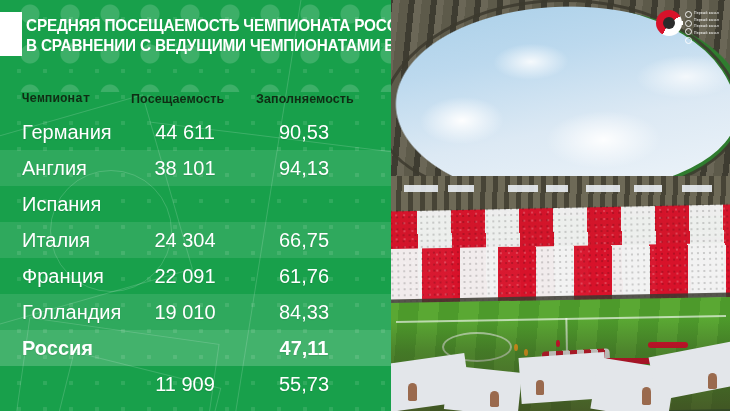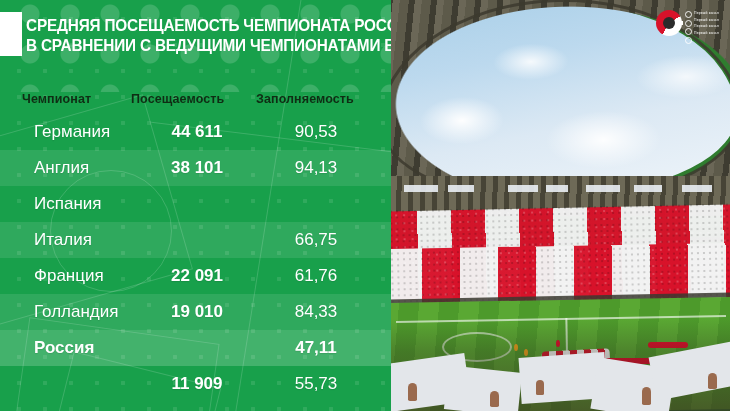--- a/index.html
+++ b/index.html
@@ -139,35 +139,34 @@
   .title-line.l1{top:11px;}
   .title-line.l2{top:31px;}
 
   
   .table{position:absolute;left:0;top:88px;width:391px;}
   .thead{height:26px;position:relative;}
   .th{
     position:absolute;top:4px;color:#0f2d14;font-size:12.5px;font-weight:bold;
     letter-spacing:.1px;
   }
-  .th.c1{left:22px;}
+  .th.c1{left:22px;font-family:Liberation Mono, monospace;}
   .th.c2{left:131px;}
   .th.c3{left:256px;}
 
   .row{position:relative;height:36px;}
   .row.odd{background:rgba(255,255,255,.00);}
   .row.even{background:rgba(255,255,255,.10);}
   .row.hl{background:rgba(255,255,255,.19);}
   .cell{
-    position:absolute;top:7px;color:#ffffff;font-size:17px;line-height:22px;
+    position:absolute;top:7px;color:#ffffff;font-size:20px;line-height:22px;
     text-shadow:0 1px 1px rgba(0,0,0,.10);
-    margin-left:12px;
   }
   .cell.c1{left:22px;text-align:left;}
-  .cell.c2{left:131px;width:108px;text-align:center;font-weight:bold;}
+  .cell.c2{left:131px;width:108px;text-align:center;}
   .cell.c3{left:254px;width:100px;text-align:center;}
   .row.hl .cell{font-weight:bold;}
 
   
   .tv-logo{position:absolute;left:656px;top:8px;width:66px;height:30px;}
   .tv-mark{
     position:absolute;left:0;top:2px;width:26px;height:26px;border-radius:50%;
     background:conic-gradient(from 210deg,#d8122a 0 58%, #ffffff 58% 100%);
   }
   .tv-mark:after{
@@ -287,20 +286,21 @@
       <div class="row even">
         <div class="cell c1">Англия</div>
         <div class="cell c2">38 101</div>
         <div class="cell c3">94,13</div>
       </div>
       <div class="row odd">
         <div class="cell c1">Испания</div>
       </div>
       <div class="row even">
         <div class="cell c1">Италия</div>
+        <div class="cell c2">24 304</div>
         <div class="cell c3">66,75</div>
       </div>
       <div class="row odd">
         <div class="cell c1">Франция</div>
         <div class="cell c2">22 091</div>
         <div class="cell c3">61,76</div>
       </div>
       <div class="row even">
         <div class="cell c1">Голландия</div>
         <div class="cell c2">19 010</div>

